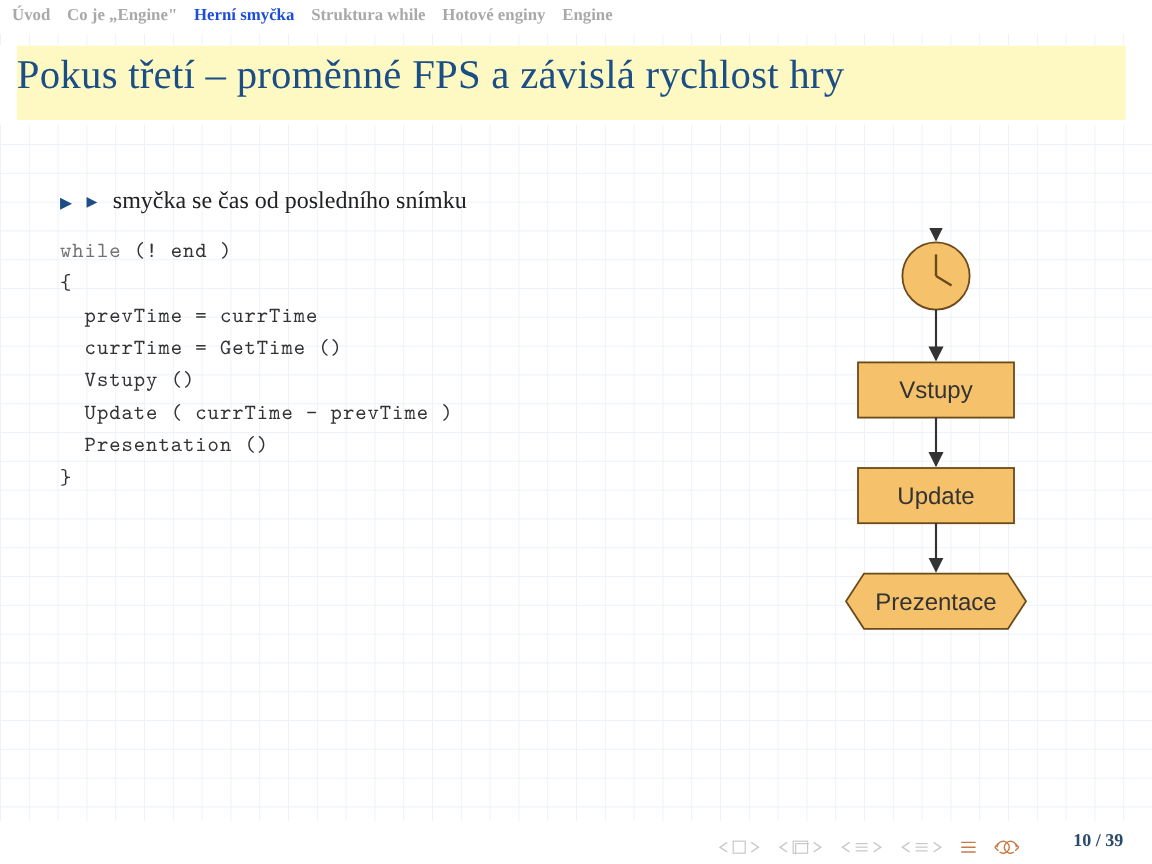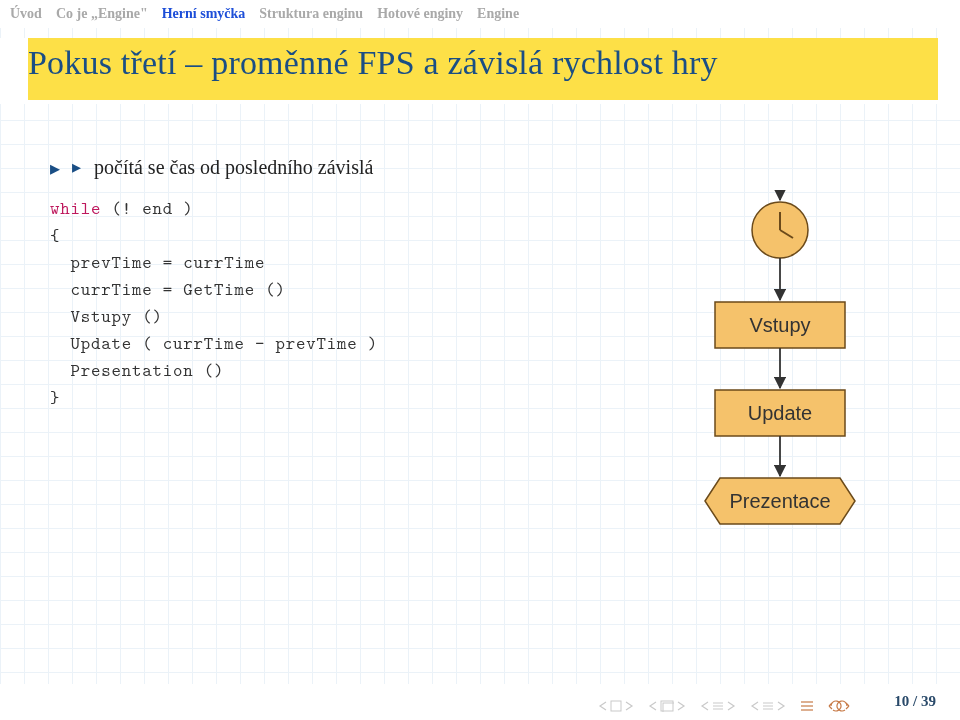--- a/index.html
+++ b/index.html
@@ -15,40 +15,40 @@
   }
   .navbar {
     position: absolute; top: 0; left: 0; right: 0; height: 28px;
     display: flex; align-items: center; gap: 14px;
     padding: 0 10px; font-size: 14px; font-weight: bold;
     z-index: 10;
   }
   .navbar span { color: #a9a9a9; }
   .navbar span.active { color: #1d4ed8; }
   .title-block {
-    position: absolute; top: 38px; left: 28px; right: 22px; z-index: 10;
-    background: #fde047; padding: 6px 0 18px 0; border-bottom: none;
+    position: absolute; top: 38px; left: 14px; right: 22px; z-index: 10;
+    background: #fef9c3; padding: 6px 0 18px 0; border-bottom: none;
   }
   .title-block h1 {
     color: #1a4e85; font-size: 34px; font-weight: normal; letter-spacing: 0.2px;
   }
   .content {
     position: absolute; top: 150px; left: 50px; width: 580px; z-index: 10;
   }
   ul.bullets { list-style: none; font-size: 22px; color: #222; }
   ul.bullets > li { position: relative; padding-left: 22px; margin-bottom: 8px; }
   ul.bullets > li::before { content: '▸'; position: absolute; left: 0; color: #1a4e85; font-size: 20px; }
   ul.bullets ul { list-style: none; margin-top: 6px; }
   ul.bullets ul > li { position: relative; padding-left: 22px; font-size: 20px; }
   ul.bullets ul > li::before { content: '▸'; position: absolute; left: 0; color: #1a4e85; font-size: 18px; }
   pre.code {
     margin-top: 16px; font-family: 'Latin Modern Mono', 'Courier New', monospace;
     font-size: 18px; line-height: 1.5; color: #333; white-space: pre; letter-spacing: 0.8px;
   }
-  .kw { color: #be185d; }
+  .kw { color: #737373; }
   .diagram { position: absolute; top: 190px; left: 660px; width: 240px; z-index: 10; }
   .footer {
     position: absolute; bottom: 10px; right: 24px; font-size: 15px; color: #2a4a6a; z-index: 20; font-weight: bold; margin-left: 28px;
   }
   .nav-symbols {
     position: absolute; bottom: 8px; right: 110px; display: flex; gap: 14px; align-items: center; z-index: 20;
     color: #c77a47; font-size: 12px;
   }
   .nav-symbols .grp { display: flex; align-items: center; gap: 2px; }
   .nav-symbols svg { display: block; }
@@ -60,35 +60,35 @@
 <div class="slide">
   <div class="grid-bg"></div>
   <div class="white-strip" style="top:0;height:28px;"></div>
   <div class="white-strip" style="top:38px;height:66px;"></div>
   <div class="white-strip" style="bottom:0;height:36px;"></div>
 
   <nav class="navbar">
     <span>Úvod</span>
     <span>Co je „Engine"</span>
     <span class="active">Herní smyčka</span>
-    <span>Struktura enginu</span>
+    <span>Struktura while</span>
     <span>Hotové enginy</span>
     <span>Engine</span>
   </nav>
 
   <div class="title-block">
     <h1>Pokus třetí – proměnné FPS a závislá rychlost hry</h1>
   </div>
 
   <div class="content">
     <ul class="bullets">
       <li>
         <ul>
           <li>
-            <span>počítá se čas od posledního závislá</span>
+            <span>smyčka se čas od posledního snímku</span>
           </li>
         </ul>
       </li>
     </ul>
     <pre class="code"><span class="kw">while</span> <span>(! end )</span>
 <span>{</span>
 <span>  prevTime = currTime</span>
 <span>  currTime = GetTime ()</span>
 <span>  Vstupy ()</span>
 <span>  Update ( currTime - prevTime )</span>

